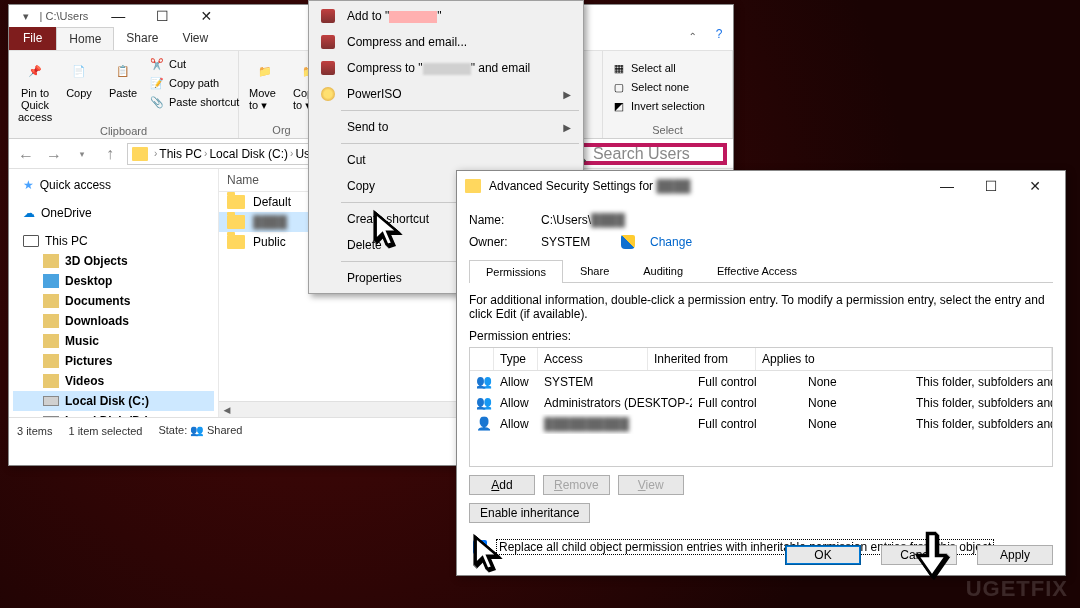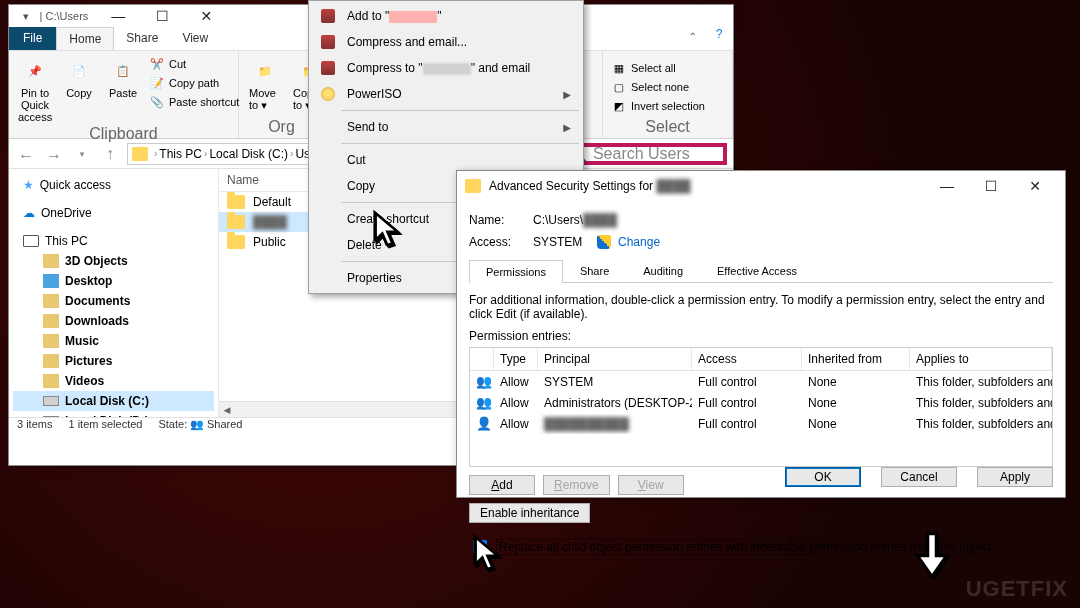--- a/index.html
+++ b/index.html
@@ -7,27 +7,27 @@
   .window { position: absolute; background: #fff; border: 1px solid #888; box-shadow: 2px 2px 8px rgba(0,0,0,.3); }
   
   
   #explorer { left: 8px; top: 4px; width: 726px; height: 462px; }
   .winbtns { display: flex; height:100%; }
   .winbtn { width: 44px; height: 100%; display:flex; align-items:center; justify-content:center; font-size:14px; color:#222;}
   .qat { display:flex; align-items:center; gap:8px; padding-left:6px; height:22px; font-size:11px; color:#555;}
   
   .tabs { display:flex; height:24px; font-size:12px; border-bottom: 1px solid #e1e1e1; }
   .tab { padding: 4px 12px 0; color:#333; }
-  .tab.file { background:#0c4a6e; color:#fff; padding:4px 14px; }
+  .tab.file { background:#7f1d1d; color:#fff; padding:4px 14px; }
   .tab.active { border:1px solid #d0d0d0; border-bottom:none; background:#f5f5f5; }
   .ribbon-collapse { margin-left:auto; padding:4px 8px; font-size:10px; color:#555;}
   
   .ribbon { display:flex; height:88px; background:#f5f5f5; border-bottom:1px solid #d0d0d0; font-size:11px; }
   .rgroup { border-right:1px solid #e0e0e0; padding: 4px 6px 2px; display:flex; flex-direction:column; justify-content:space-between; }
-  .rgroup .lbl { text-align:center; color:#666; font-size:16px; }
+  .rgroup .lbl { text-align:center; color:#666; font-size:11px; }
   .rrow { display:flex; gap:4px; align-items:flex-start; }
   .rbtn { display:flex; flex-direction:column; align-items:center; gap:2px; padding:2px 4px; min-width:40px;}
   .rbtn .ico { width:28px; height:28px; display:flex; align-items:center; justify-content:center; }
   .rbtn.small { flex-direction:row; min-width:auto; gap:4px; padding:1px 2px; white-space:nowrap;}
   .rbtn.small .ico { width:16px; height:16px;}
   .smallcol { display:flex; flex-direction:column; gap:1px; }
   
   .addrbar { height:30px; display:flex; align-items:center; gap:6px; padding:0 6px; border-bottom:1px solid #e0e0e0;}
   .navarrow { width:22px; height:22px; display:flex; align-items:center; justify-content:center; color:#888; border-radius:2px;}
   .breadcrumb { flex:1; height:22px; border:1px solid #ccc; display:flex; align-items:center; font-size:12px; padding:0 4px; gap:2px; background:#fff;}
@@ -52,42 +52,42 @@
   .listhdr { display:flex; border-bottom:1px solid #e8e8e8; padding:4px 8px; color:#555;}
   .listhdr .col{ flex:1; }
   .litem { display:flex; align-items:center; gap:8px; padding:3px 8px;}
   .litem.sel { background:#cde8ff;}
   .fldr{width:18px;height:14px;background:#ffd75e;border-radius:1px;position:relative;}
   .fldr::before{content:"";position:absolute;top:-3px;left:0;width:8px;height:3px;background:#ffd75e;border-radius:1px 1px 0 0;}
   .blur{filter:blur(2px);color:#666;}
   .scrollbar-h{position:absolute;bottom:0;left:0;right:0;height:16px;background:#f0f0f0;border-top:1px solid #e0e0e0;display:flex;}
   .sb-btn{width:16px;display:flex;align-items:center;justify-content:center;font-size:9px;color:#666;}
   
-  .statusbar { height:20px; border-top:1px solid #e0e0e0; display:flex; align-items:flex-start; font-size:11px; padding:0 8px; gap:16px; color:#333;}
+  .statusbar { height:20px; border-top:1px solid #e0e0e0; display:flex; align-items:flex-end; font-size:11px; padding:0 8px; gap:16px; color:#333;}
   .statusbar .viewicons{margin-left:auto;display:flex;gap:4px;}
   
   
   .ctxmenu { position:absolute; left:308px; top:0px; width:276px; background:#f0f0f0; border:1px solid #a0a0a0; box-shadow:3px 3px 6px rgba(0,0,0,.35); font-size:12px; z-index:5; padding: 2px;}
   .ctxitem { display:flex; align-items:center; gap:10px; padding:5px 10px 5px 8px; position:relative;}
   .ctxitem .cico{width:18px;height:16px;display:flex;align-items:center;justify-content:center;}
   .ctxitem .arrow{margin-left:auto;font-size:10px;color:#555;}
   .ctxsep{height:1px;background:#c8c8c8;margin:3px 2px 3px 30px;}
   .redact{display:inline-block;width:48px;height:12px;background:#ffb0b0;vertical-align:middle;}
   .redact2{display:inline-block;width:48px;height:12px;background:#d0d0d0;vertical-align:middle;filter:blur(1px);}
   .winrar{width:14px;height:14px;background:linear-gradient(#c04040,#803030);border-radius:2px;}
   .poweriso{width:14px;height:14px;border-radius:50%;background:radial-gradient(circle,#ffe070 40%,#d09030);}
   
   .cursor{position:absolute;z-index:20;font-size:34px;filter:drop-shadow(2px 2px 0 #000) drop-shadow(-1px -1px 0 #000);color:#fff;pointer-events:none;}
   
   
-  #security{ left:456px; top:170px; width:610px; height:328px; background:#fff; z-index:10;}
+  #security{ left:456px; top:170px; width:610px; height:406px; background:#fff; z-index:10;}
   .dlgtitle{height:30px;display:flex;align-items:center;padding:0 8px;font-size:12px;}
   .dlgtitle .fldr-ico{width:16px;height:14px;background:#ffd75e;margin-right:8px;border-radius:1px;}
   .dlgbody{padding:8px 12px;font-size:12px;}
-  .infoline{display:flex;gap:4px;padding:4px 0;}
+  .infoline{display:flex;gap:12px;padding:4px 0;}
   .infoline .k{width:60px;}
   .link{color:#0066cc;}
   .shield{display:inline-block;width:14px;height:14px;vertical-align:middle;background:linear-gradient(45deg,#1070d0 50%,#ffcc30 50%);border-radius:2px 2px 4px 4px;margin-right:3px;}
   .dlgtabs{display:flex;border-bottom:1px solid #ccc;margin-top:6px;}
   .dtab{padding:5px 16px;border:1px solid transparent;border-bottom:none;font-size:11px;}
   .dtab.active{border-color:#ccc;background:#fff;position:relative;top:1px;}
   .note{margin:10px 0 8px;}
   .subhdr{margin:4px 0;}
   .permtable{border:1px solid #ccc;height:120px;overflow:hidden;}
   .pthdr{display:flex;background:#fff;border-bottom:1px solid #e0e0e0;font-size:12px;}
@@ -387,34 +387,33 @@
       <div class="winbtn">—</div>
       <div class="winbtn">☐</div>
       <div class="winbtn">✕</div>
     </div>
   </div>
   <div class="dlgbody">
     <div class="infoline">
         <span class="k">Name:</span>
         <span><span>C:\Users\</span><span class="blur">████</span></span>
       </div>
-    <div class="infoline"><span class="k">Access:</span><span>SYSTEM</span>&nbsp;&nbsp;<span class="shield"></span><span class="link">Change</span></div>
+    <div class="infoline"><span class="k">Owner:</span><span>SYSTEM</span>&nbsp;&nbsp;<span class="shield"></span><span class="link">Change</span></div>
     <div class="dlgtabs">
       <div class="dtab active">Permissions</div>
       <div class="dtab">Share</div>
       <div class="dtab">Auditing</div>
       <div class="dtab">Effective Access</div>
     </div>
     <div class="note">For additional information, double-click a permission entry. To modify a permission entry, select the entry and click Edit (if available).</div>
     <div class="subhdr">Permission entries:</div>
     <div class="permtable">
       <div class="pthdr">
         <div class="c-ico"></div>
         <div class="c-type">Type</div>
-        <div class="c-prin">Principal</div>
         <div class="c-acc">Access</div>
         <div class="c-inh">Inherited from</div>
         <div class="c-app">Applies to</div>
       </div>
       <div class="ptrow">
         <div class="c-ico usericon">👥</div>
         <div class="c-type">Allow</div>
         <div class="c-prin">SYSTEM</div>
         <div class="c-acc">Full control</div>
         <div class="c-inh">None</div>

